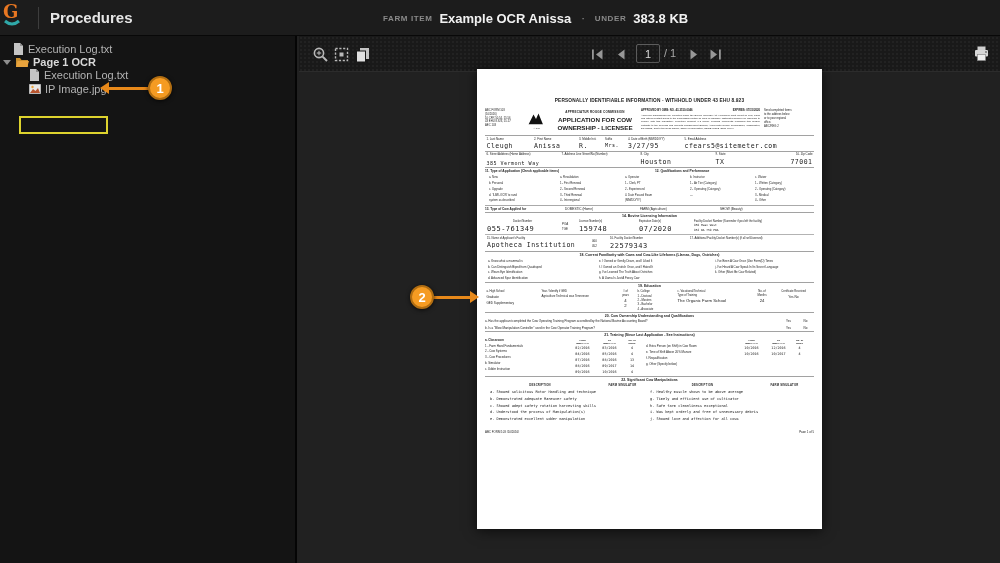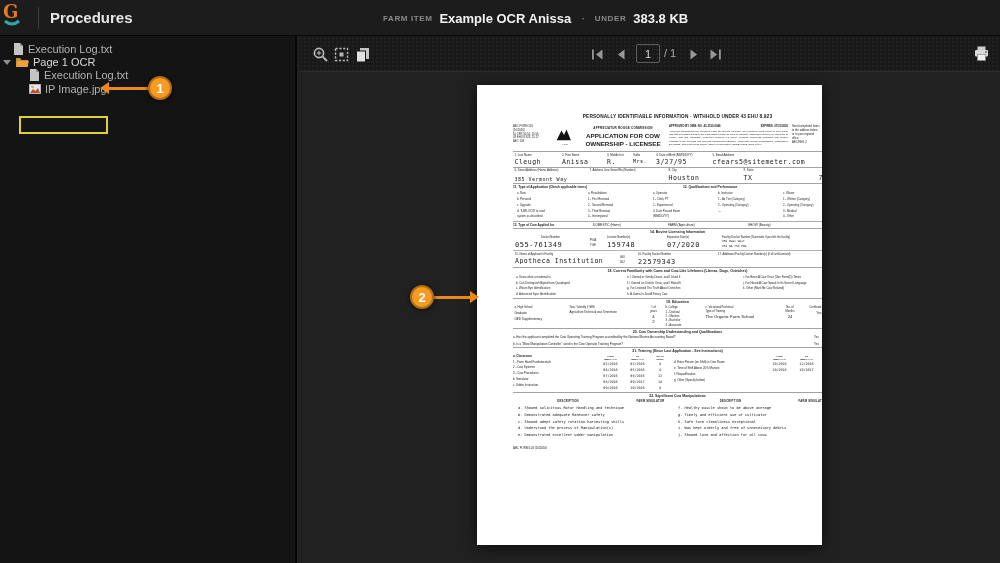--- a/index.html
+++ b/index.html
@@ -21,21 +21,21 @@
   .hmeta { position:absolute; left:383px; top:0; height:36px; display:flex; align-items:center; gap:7px; }
   .hlabel { font-size:8px; color:#8a8a8a; letter-spacing:.6px; font-weight:bold; }
   .hvalue { font-size:13px; color:#f1f1f1; font-weight:bold; }
   .hdot { color:#9a9a9a; font-size:11px; padding:0 3px; }
 
   
   .sidebar { position:absolute; top:36px; left:0; width:297px; height:527px;
     background:#141414; border-right:2px solid #050505; }
   .trow { position:absolute; height:14px; display:flex; align-items:center; gap:4px;
     font-size:11px; color:#b3b3b3; cursor:default; }
-  .trow.bold { color:#d9d9d9; font-weight:normal; }
+  .trow.bold { color:#d9d9d9; font-weight:bold; }
   .caret { width:0; height:0; border-left:4px solid transparent; border-right:4px solid transparent;
     border-top:5px solid #8f8f8f; margin-right:1px; }
 
   
   .hl-box { position:absolute; left:19px; top:80px; width:89px; height:18px;
     border:2px solid #ddd32e; z-index:8; }
 
   
   .ann-circle { position:absolute; width:24px; height:24px; border-radius:50%;
     background:#f59b22; border:2px solid #b06d12; color:#fff; font-weight:bold;
@@ -52,22 +52,22 @@
   .vtoolbar { position:absolute; top:0; left:0; width:701px; height:36px; background:#191919;
     background-image: radial-gradient(circle, #222222 1px, transparent 1px); background-size:4px 4px;
     border-bottom:1px solid #2c2c2c; }
   .ticon { position:absolute; top:10px; width:17px; height:17px; cursor:pointer; }
   .pagebox { position:absolute; left:337px; top:8px; width:24px; height:19px;
     background:transparent; border:1px solid #5c5c5c; border-radius:2px; color:#dcdcdc;
     font-size:11px; text-align:center; font-family:"Liberation Sans",sans-serif; }
   .pagetotal { position:absolute; left:365px; top:11px; font-size:11px; color:#a8a8a8; }
 
   
-  .docpage { position:absolute; left:477px; top:85px; width:345px; height:460px;
-    background:#ffffff; box-shadow:0 2px 12px rgba(0,0,0,.65); overflow:hidden; z-index:4;padding-left:28px; }
+  .docpage { position:absolute; left:477px; top:69px; width:345px; height:460px;
+    background:#ffffff; box-shadow:0 2px 12px rgba(0,0,0,.65); overflow:hidden; z-index:4; }
   .docinner { width:690px; height:920px; transform:scale(.5); transform-origin:0 0;
     padding:12px 16px; color:#1a1a1a; font-family:"Liberation Sans",sans-serif; }
   .mono { font-family:"DejaVu Sans Mono", monospace; }
   .banner { margin-top:44px; text-align:center; font-weight:bold; font-size:9.5px; letter-spacing:.3px; }
   .headrow { display:flex; margin-top:12px; gap:8px; align-items:flex-start; }
   .formid { width:72px; font-size:5.5px; line-height:1.35; color:#222; }
   .mlogo { width:48px; text-align:center; padding-top:8px; }
   .mlogo .arc { font-size:5px; letter-spacing:1px; }
   .titleblock { width:168px; text-align:center; padding-top:4px; }
   .commission { font-size:6px; font-weight:bold; letter-spacing:.4px; }

